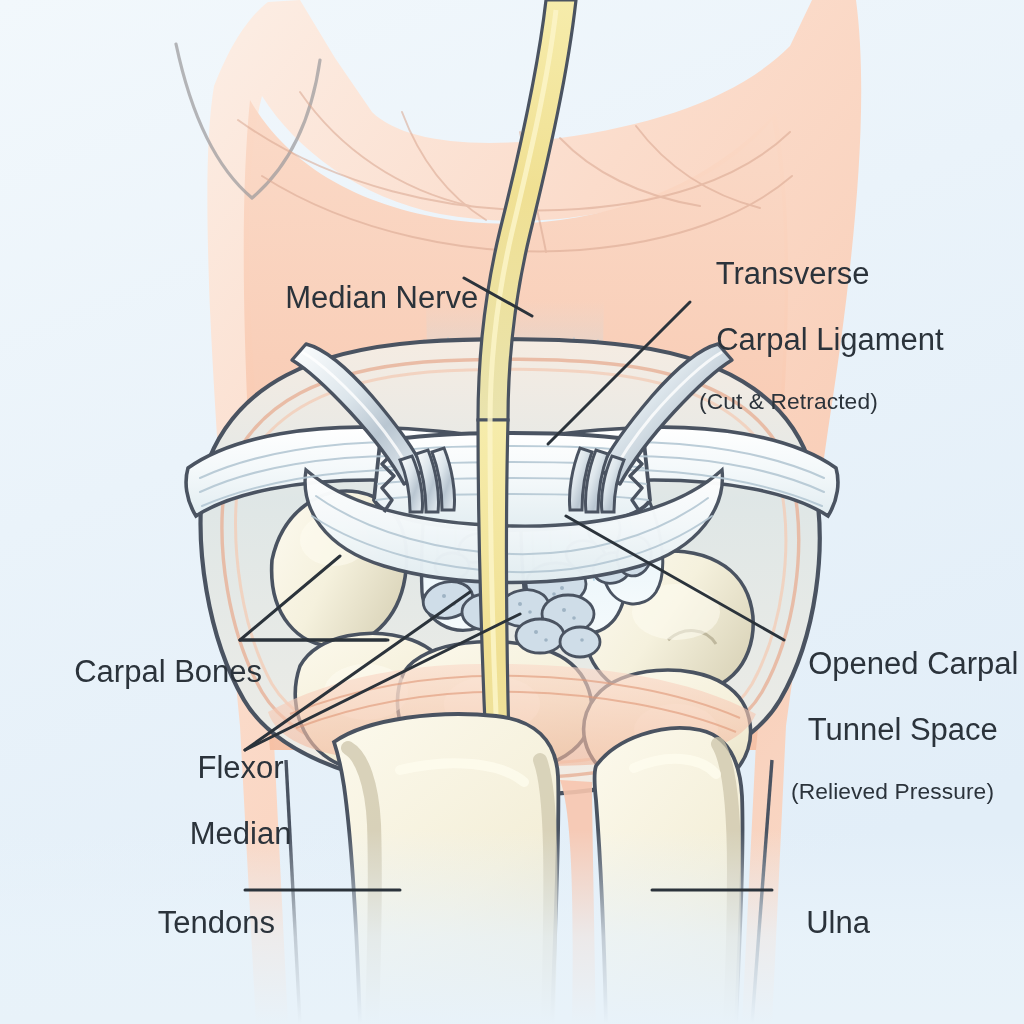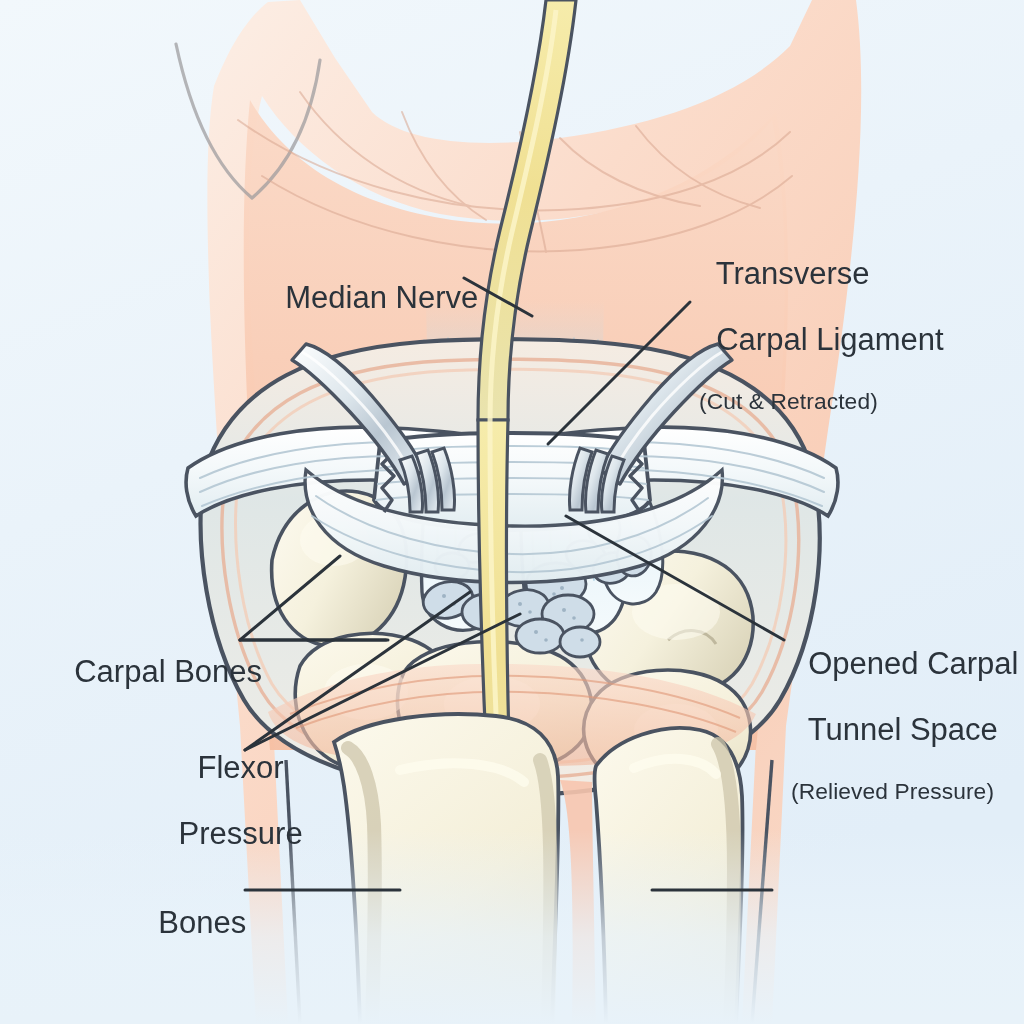--- a/index.html
+++ b/index.html
@@ -392,21 +392,24 @@
 </div>
 
 <div class="lbl" id="lbl-opened">
   <span>Opened Carpal</span><br>
   <span>Tunnel Space</span>
   <span class="sub">(Relieved Pressure)</span>
 </div>
 
 <div class="lbl" id="lbl-flexor">
   <span>Flexor</span><br>
-  <span>Pressure</span>
+  <span>Median</span>
 </div>
 
 <div class="lbl" id="lbl-radius">
-  <span>Bones</span>
-</div>
-
+  <span>Tendons</span>
+</div>
+
+<div class="lbl" id="lbl-ulna">
+  <span>Ulna</span>
+</div>
 
 </div>
 
 </body></html>

